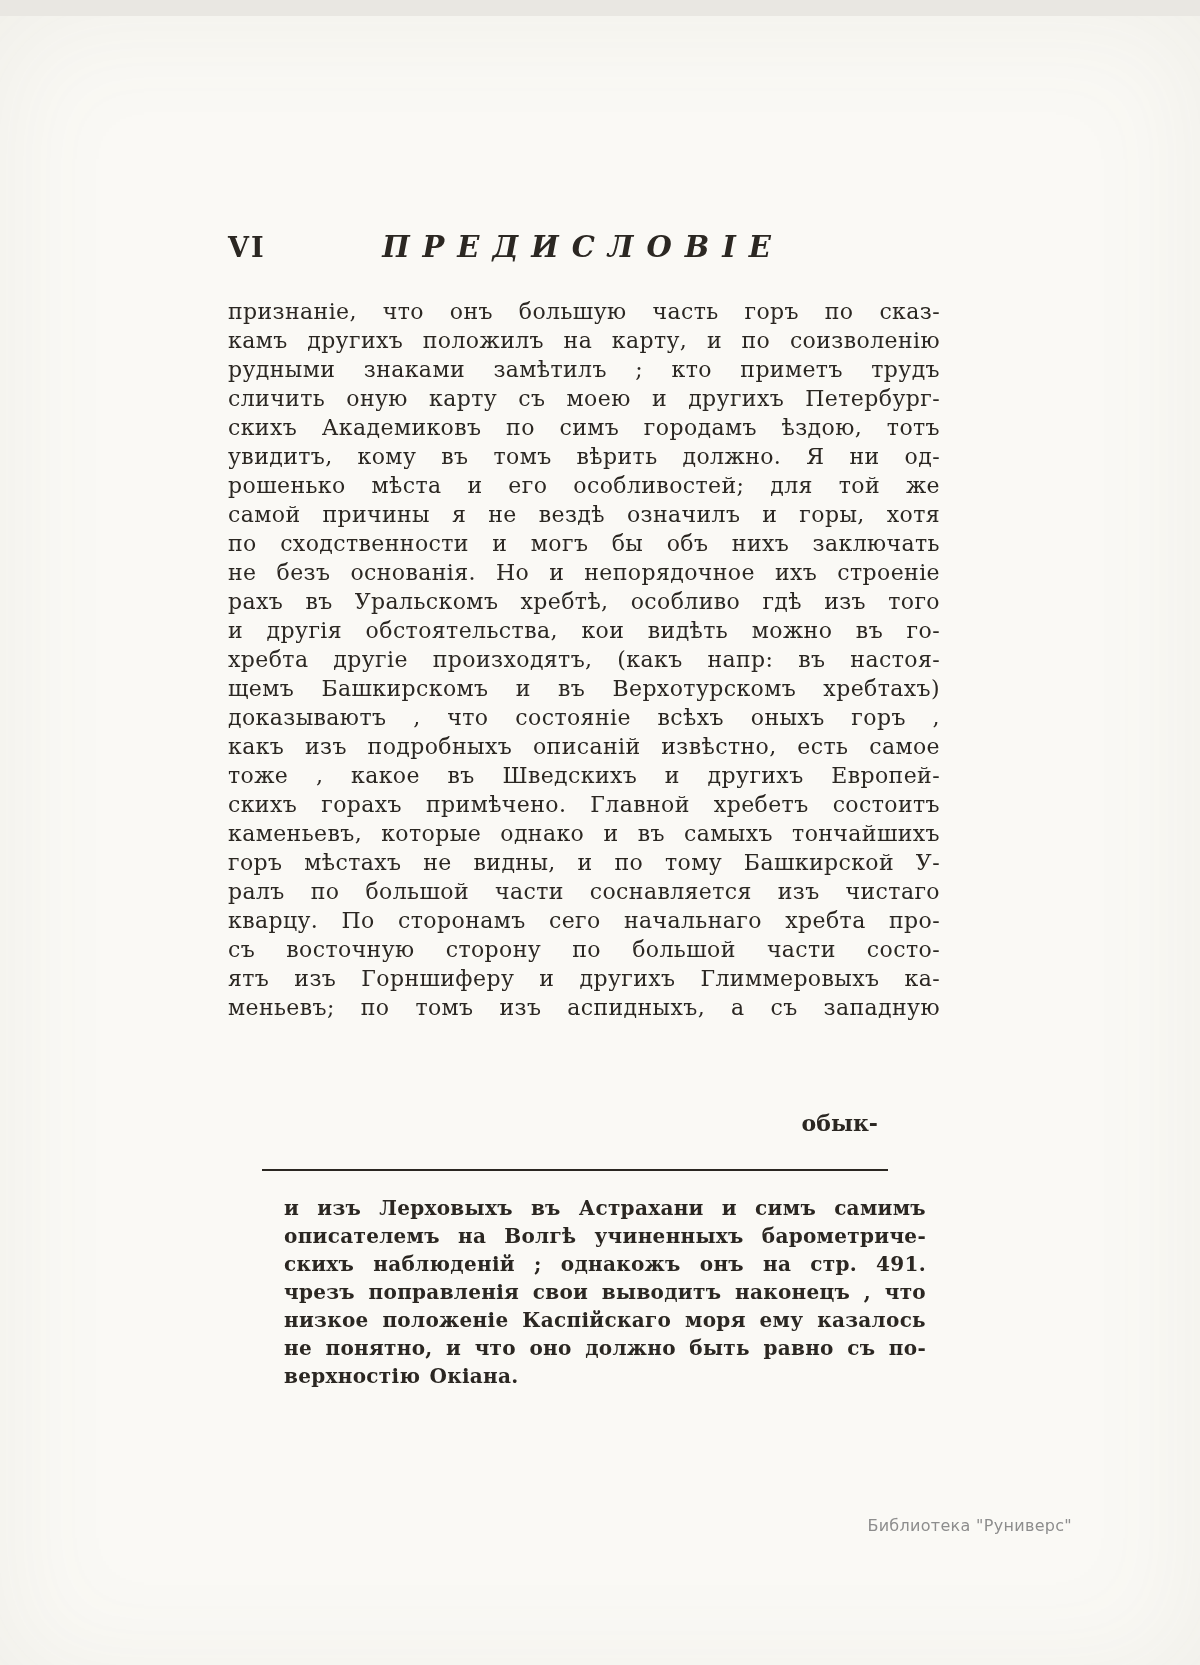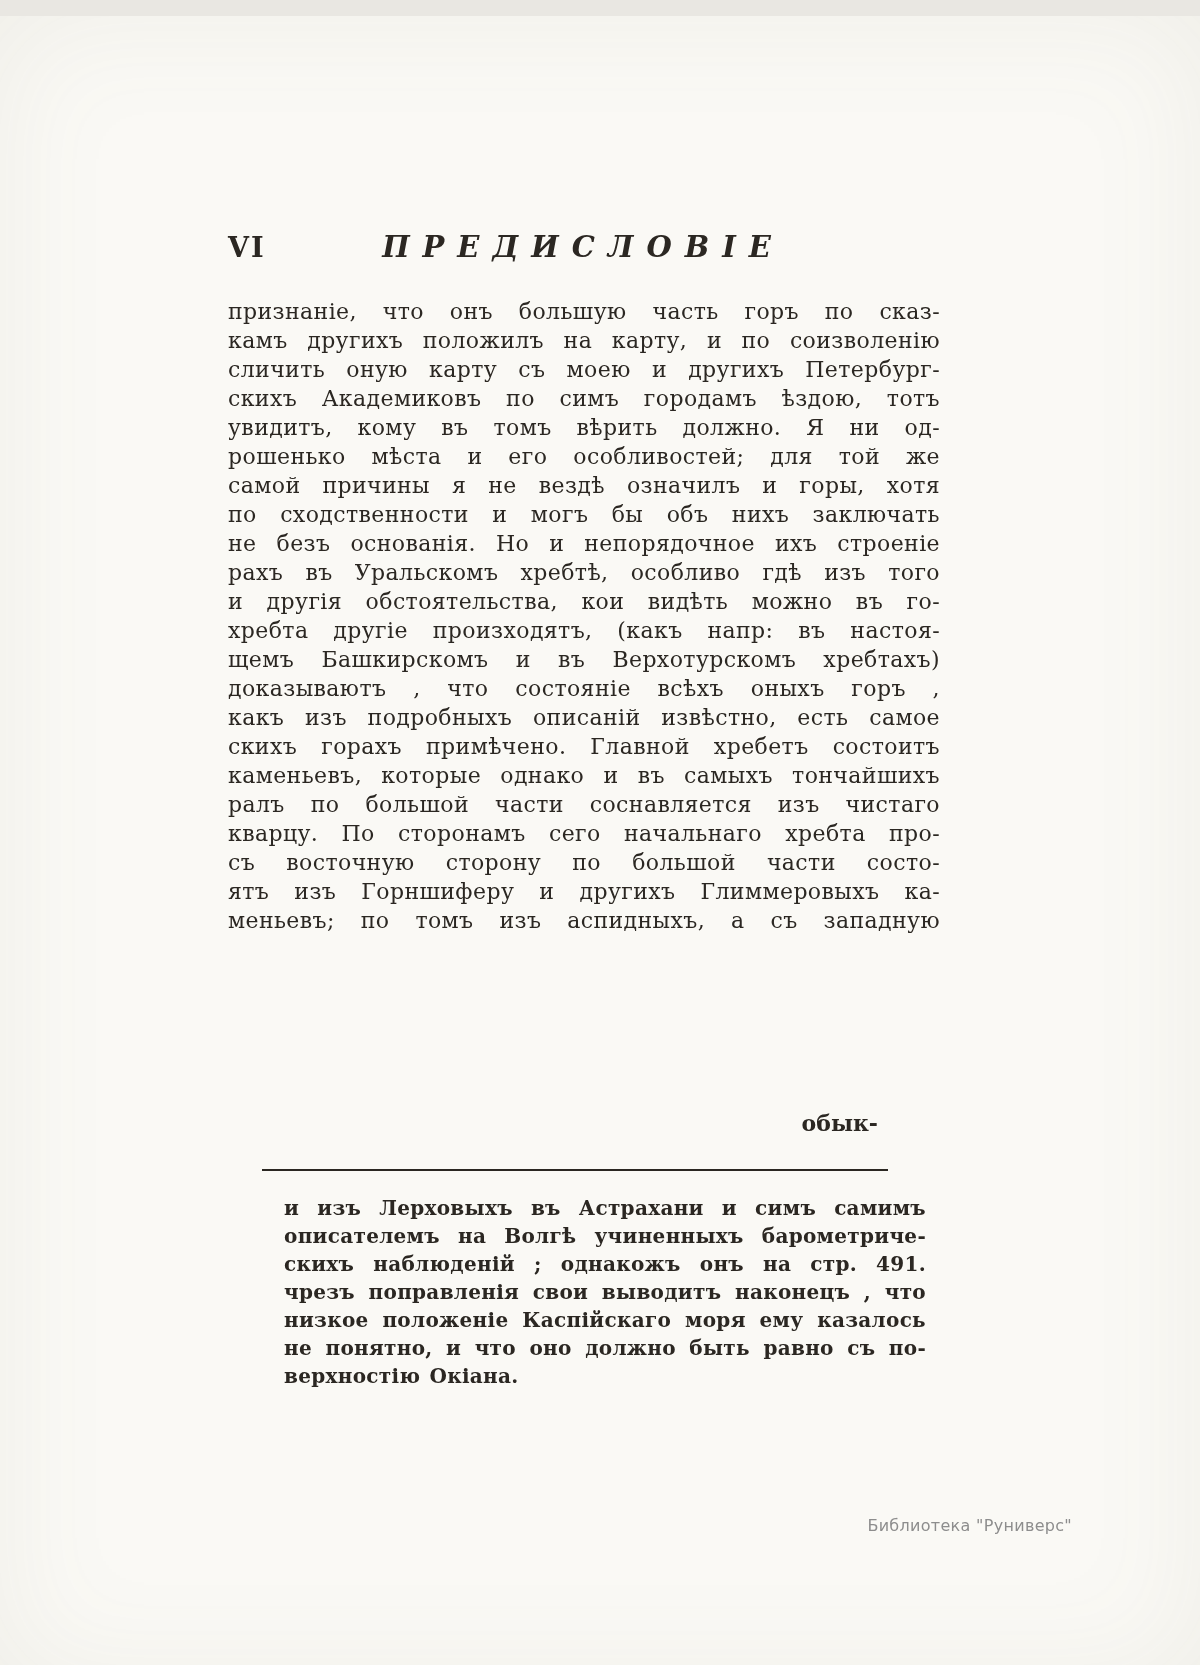--- a/index.html
+++ b/index.html
@@ -120,35 +120,38 @@
 <div class="page">
 
   <div class="header">
     <div class="page-number">VI</div>
     <div class="running-title">ПРЕДИСЛОВІЕ</div>
   </div>
 
   <div class="body-block">
       <div class="body-line">признаніе, что онъ большую часть горъ по сказ-</div>
       <div class="body-line">камъ другихъ положилъ на карту, и по соизволенію</div>
+      <div class="body-line">рудными знаками замѣтилъ ; кто приметъ трудъ</div>
       <div class="body-line">сличить оную карту съ моею и другихъ Петербург-</div>
       <div class="body-line">скихъ Академиковъ по симъ городамъ ѣздою, тотъ</div>
       <div class="body-line">увидитъ, кому въ томъ вѣрить должно.  Я ни од-</div>
       <div class="body-line">рошенько мѣста и его особливостей; для той же</div>
       <div class="body-line">самой причины я не вездѣ означилъ и горы, хотя</div>
       <div class="body-line">по сходственности и могъ бы объ нихъ заключать</div>
       <div class="body-line">не безъ основанія. Но и непорядочное ихъ строеніе</div>
       <div class="body-line">рахъ въ Уральскомъ хребтѣ, особливо гдѣ изъ того</div>
       <div class="body-line">и другія обстоятельства, кои видѣть можно въ го-</div>
       <div class="body-line">хребта другіе произходятъ, (какъ напр: въ настоя-</div>
       <div class="body-line">щемъ Башкирскомъ и въ Верхотурскомъ хребтахъ)</div>
       <div class="body-line">доказываютъ , что состояніе всѣхъ оныхъ горъ ,</div>
       <div class="body-line">какъ изъ подробныхъ описаній извѣстно, есть самое</div>
+      <div class="body-line">тоже , какое въ Шведскихъ и другихъ Европей-</div>
       <div class="body-line">скихъ горахъ примѣчено. Главной хребетъ состоитъ</div>
       <div class="body-line">каменьевъ, которые однако и въ самыхъ тончайшихъ</div>
+      <div class="body-line">горъ мѣстахъ не видны, и по тому Башкирской У-</div>
       <div class="body-line">ралъ по большой части соснавляется изъ чистаго</div>
       <div class="body-line">кварцу.  По сторонамъ сего начальнаго хребта про-</div>
       <div class="body-line">съ восточную сторону по большой части состо-</div>
       <div class="body-line">ятъ изъ Горншиферу и другихъ Глиммеровыхъ ка-</div>
       <div class="body-line">меньевъ; по томъ изъ аспидныхъ, а съ западную</div>
     </div>
 
   <div class="body-block" style="top: 1093px;">
     <div class="catchword-line">обык-</div>
   </div>

